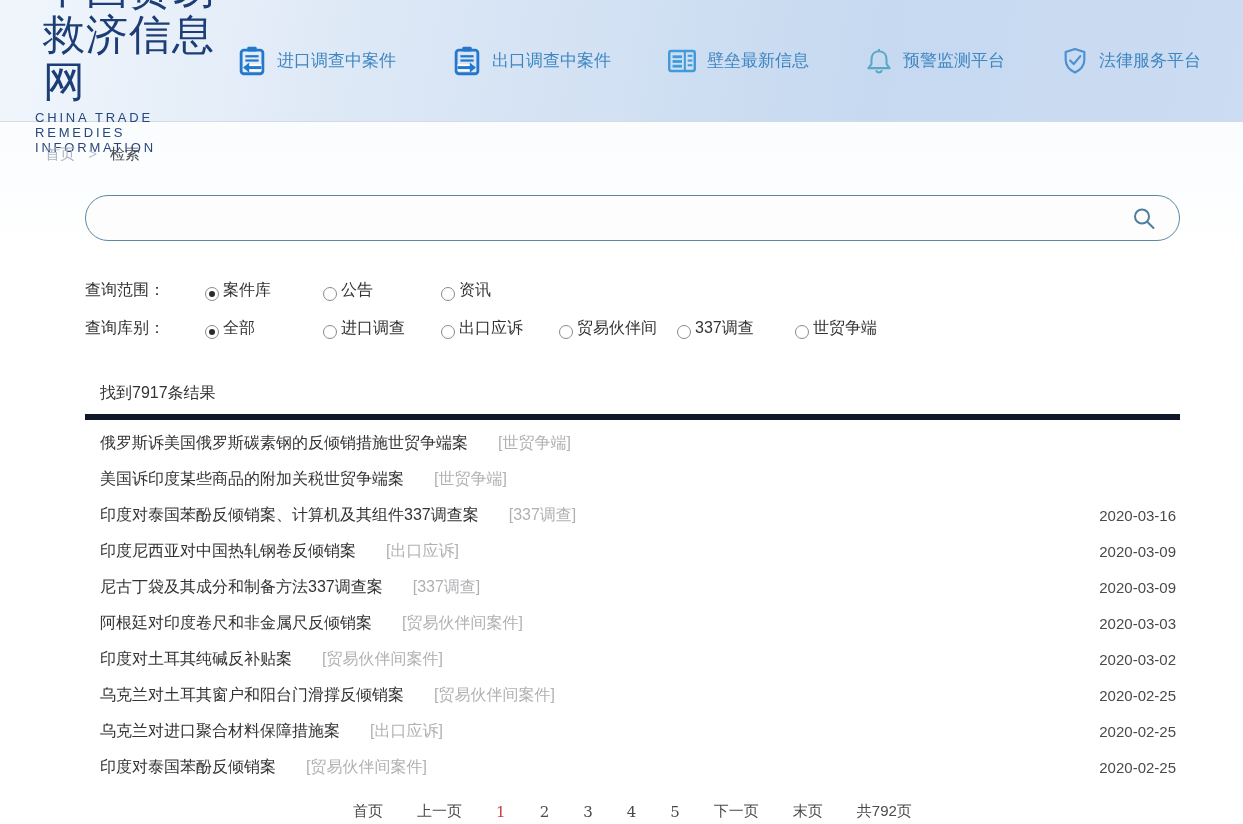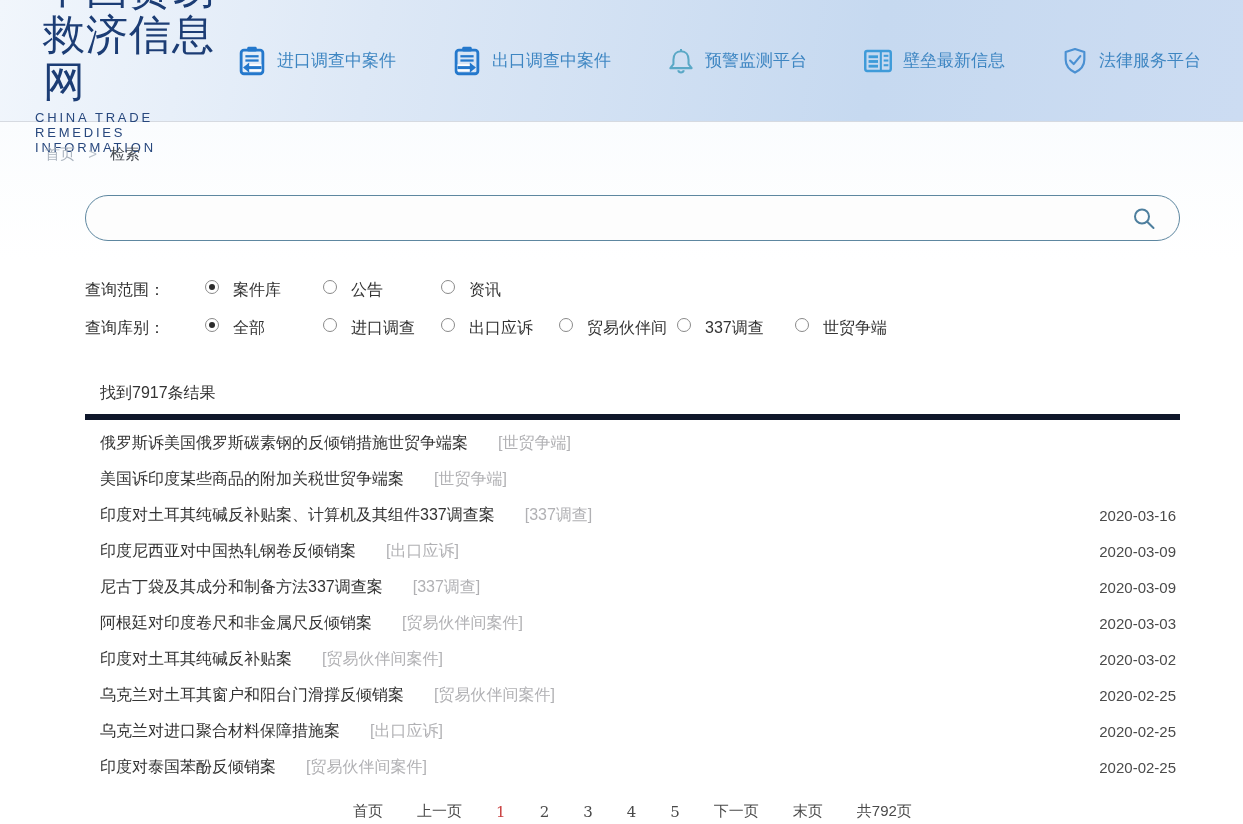--- a/index.html
+++ b/index.html
@@ -39,21 +39,21 @@
     background:#fdfdfd; position:relative; }
   .search-input { position:absolute; left:28px; top:0; height:44px; width:980px;
     border:none; outline:none; background:transparent; font-size:16px; color:#333;
     font-family:"Liberation Sans", sans-serif; }
   .search-btn { position:absolute; right:20px; top:8px; width:30px; height:30px; cursor:pointer; }
 
   
   .filters { margin-top:30px; }
   .filter-row { display:flex; align-items:center; height:38px; font-size:16px; }
   .filter-label { width:120px; color:#333; }
-  .filter-opt { width:118px; display:flex; align-items:flex-start; gap:14px; cursor:pointer; color:#333; }
+  .filter-opt { width:118px; display:flex; align-items:flex-end; gap:4px; cursor:pointer; color:#333; }
   .radio { width:14px; height:14px; min-width:14px; border:1px solid #8a8a8a; border-radius:50%;
     position:relative; background:#fff; }
   .radio.selected::after { content:""; position:absolute; left:3px; top:3px; right:3px; bottom:3px;
     background:#2b2b2b; border-radius:50%; }
 
   
   .summary { margin:36px 0 10px 15px; font-size:16px; color:#333; }
   .results { border-top:6px solid #0f172a; padding-top:5px; }
   .row { height:36px; display:flex; align-items:center; padding-left:15px; font-size:16px; }
   .row-title { color:#333; cursor:pointer; white-space:nowrap; }
@@ -105,48 +105,48 @@
             <path d="M8 25 H25" stroke="#ffffff" stroke-width="7"></path>
             <path d="M8 25 H24" stroke="#2478cc" stroke-width="3.2"></path>
             <path d="M21 19.5 L27.5 25 L21 30.5 Z" fill="#2478cc"></path>
           </svg>
         </span>
         <span class="nav-label">出口调查中案件</span>
       </div>
 
       <div class="nav-item">
         <span>
-          <svg width="32" height="32" viewBox="0 0 36 36">
-            <path d="M18 7 c-5.5 0 -8.5 4 -8.5 9.5 v5 l-3.5 4.5 h24 l-3.5 -4.5 v-5 C26.5 11 23.5 7 18 7 Z" fill="none" stroke="#5aa8c6" stroke-width="2.3" stroke-linejoin="round"></path>
-            <path d="M14.8 28.5 a3.3 3.3 0 0 0 6.4 0" fill="none" stroke="#5aa8c6" stroke-width="2.3"></path>
-            <line x1="18" y1="4.5" x2="18" y2="7" stroke="#5aa8c6" stroke-width="2.3"></line>
-          </svg>
-        </span>
-        <span class="nav-label">预警监测平台</span>
-      </div>
-
-      <div class="nav-item">
-        <span>
           <svg width="34" height="34" viewBox="0 0 36 36">
             <rect x="4.5" y="7.5" width="27" height="21" rx="2" fill="none" stroke="#3f9bd9" stroke-width="2.6"></rect>
             <line x1="21" y1="8" x2="21" y2="28" stroke="#3f9bd9" stroke-width="2.2"></line>
             <rect x="8" y="12" width="10" height="3" fill="#3f9bd9"></rect>
             <rect x="8" y="17" width="10" height="3" fill="#3f9bd9"></rect>
             <rect x="8" y="22" width="10" height="3" fill="#3f9bd9"></rect>
             <line x1="24" y1="12.5" x2="29" y2="12.5" stroke="#3f9bd9" stroke-width="2.2"></line>
             <line x1="24" y1="17.5" x2="29" y2="17.5" stroke="#3f9bd9" stroke-width="2.2"></line>
             <line x1="24" y1="22.5" x2="29" y2="22.5" stroke="#3f9bd9" stroke-width="2.2"></line>
           </svg>
         </span>
         <span class="nav-label">壁垒最新信息</span>
       </div>
 
       <div class="nav-item">
         <span>
           <svg width="32" height="32" viewBox="0 0 36 36">
+            <path d="M18 7 c-5.5 0 -8.5 4 -8.5 9.5 v5 l-3.5 4.5 h24 l-3.5 -4.5 v-5 C26.5 11 23.5 7 18 7 Z" fill="none" stroke="#5aa8c6" stroke-width="2.3" stroke-linejoin="round"></path>
+            <path d="M14.8 28.5 a3.3 3.3 0 0 0 6.4 0" fill="none" stroke="#5aa8c6" stroke-width="2.3"></path>
+            <line x1="18" y1="4.5" x2="18" y2="7" stroke="#5aa8c6" stroke-width="2.3"></line>
+          </svg>
+        </span>
+        <span class="nav-label">预警监测平台</span>
+      </div>
+
+      <div class="nav-item">
+        <span>
+          <svg width="32" height="32" viewBox="0 0 36 36">
             <path d="M18 4.5 L28.5 8 v8.5 c0 7 -4.5 11.5 -10.5 14.5 C12 28 7.5 23.5 7.5 16.5 V8 Z" fill="none" stroke="#4a90d2" stroke-width="2.4" stroke-linejoin="round"></path>
             <polyline points="12.5,17.5 16.5,21.5 24,12.5" fill="none" stroke="#4a90d2" stroke-width="2.4" stroke-linecap="round" stroke-linejoin="round"></polyline>
           </svg>
         </span>
         <span class="nav-label">法律服务平台</span>
       </div>
     </div>
   </div>
 </div>
 
@@ -221,21 +221,21 @@
       <span class="row-title">俄罗斯诉美国俄罗斯碳素钢的反倾销措施世贸争端案</span>
       <span class="row-tag">[世贸争端]</span>
       <span class="row-date"></span>
     </div>
     <div class="row">
       <span class="row-title">美国诉印度某些商品的附加关税世贸争端案</span>
       <span class="row-tag">[世贸争端]</span>
       <span class="row-date"></span>
     </div>
     <div class="row">
-      <span class="row-title">印度对土耳其纯碱反补贴案、计算机及其组件337调查案</span>
+      <span class="row-title">印度对泰国苯酚反倾销案、计算机及其组件337调查案</span>
       <span class="row-tag">[337调查]</span>
       <span class="row-date">2020-03-16</span>
     </div>
     <div class="row">
       <span class="row-title">印度尼西亚对中国热轧钢卷反倾销案</span>
       <span class="row-tag">[出口应诉]</span>
       <span class="row-date">2020-03-09</span>
     </div>
     <div class="row">
       <span class="row-title">尼古丁袋及其成分和制备方法337调查案</span>

